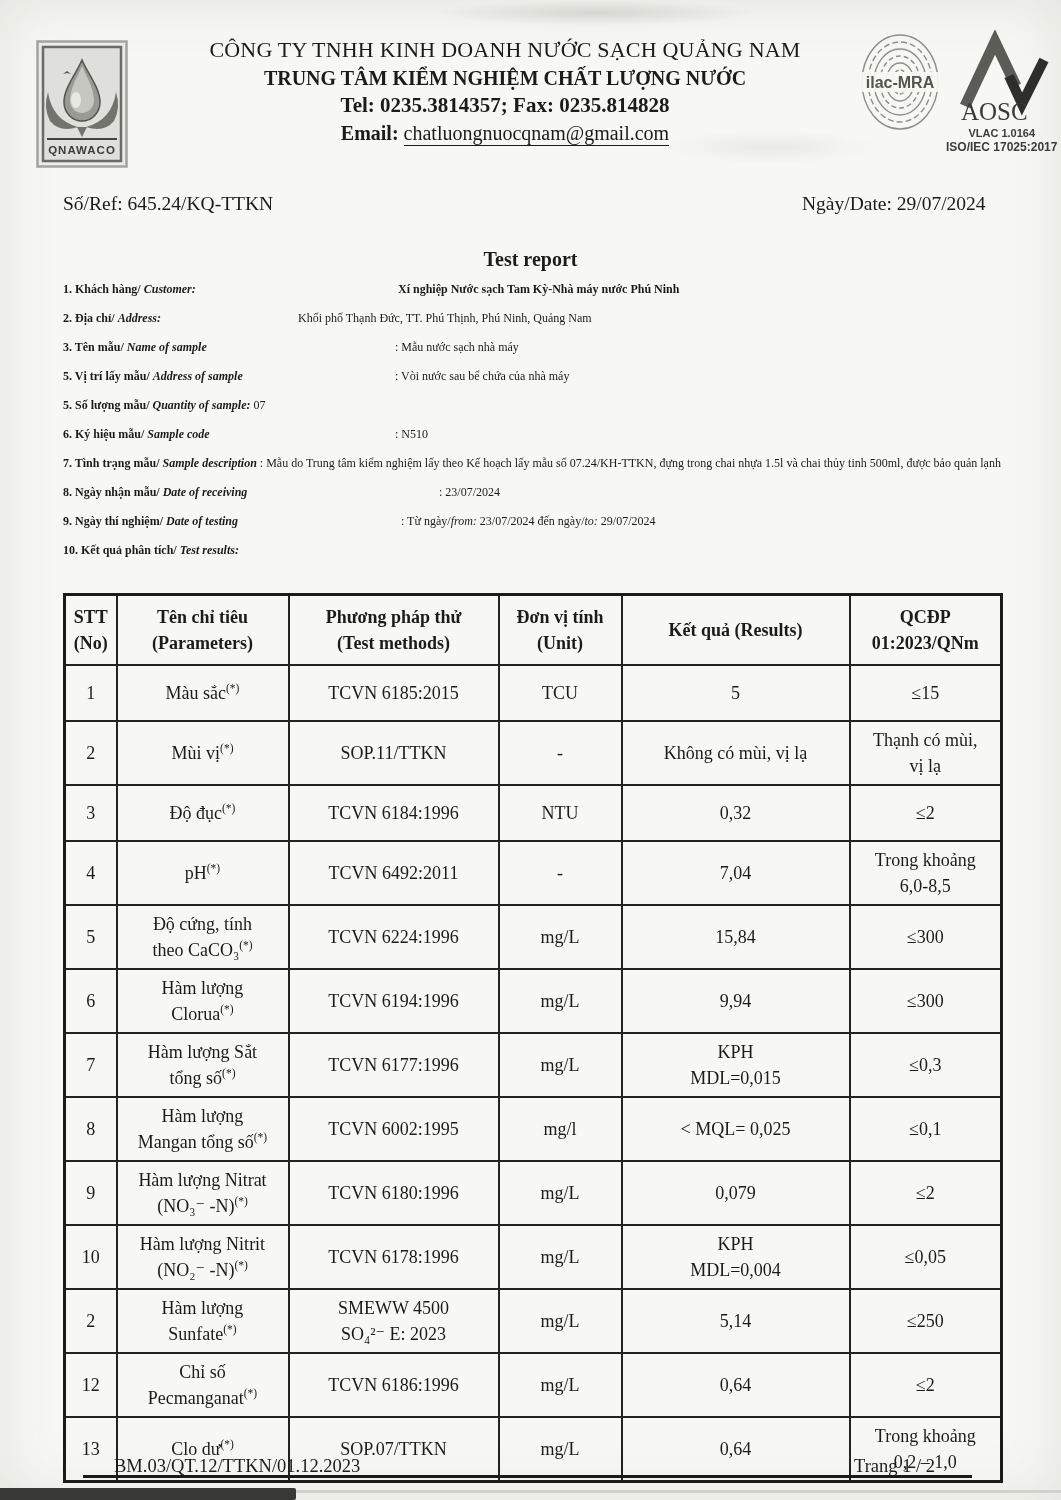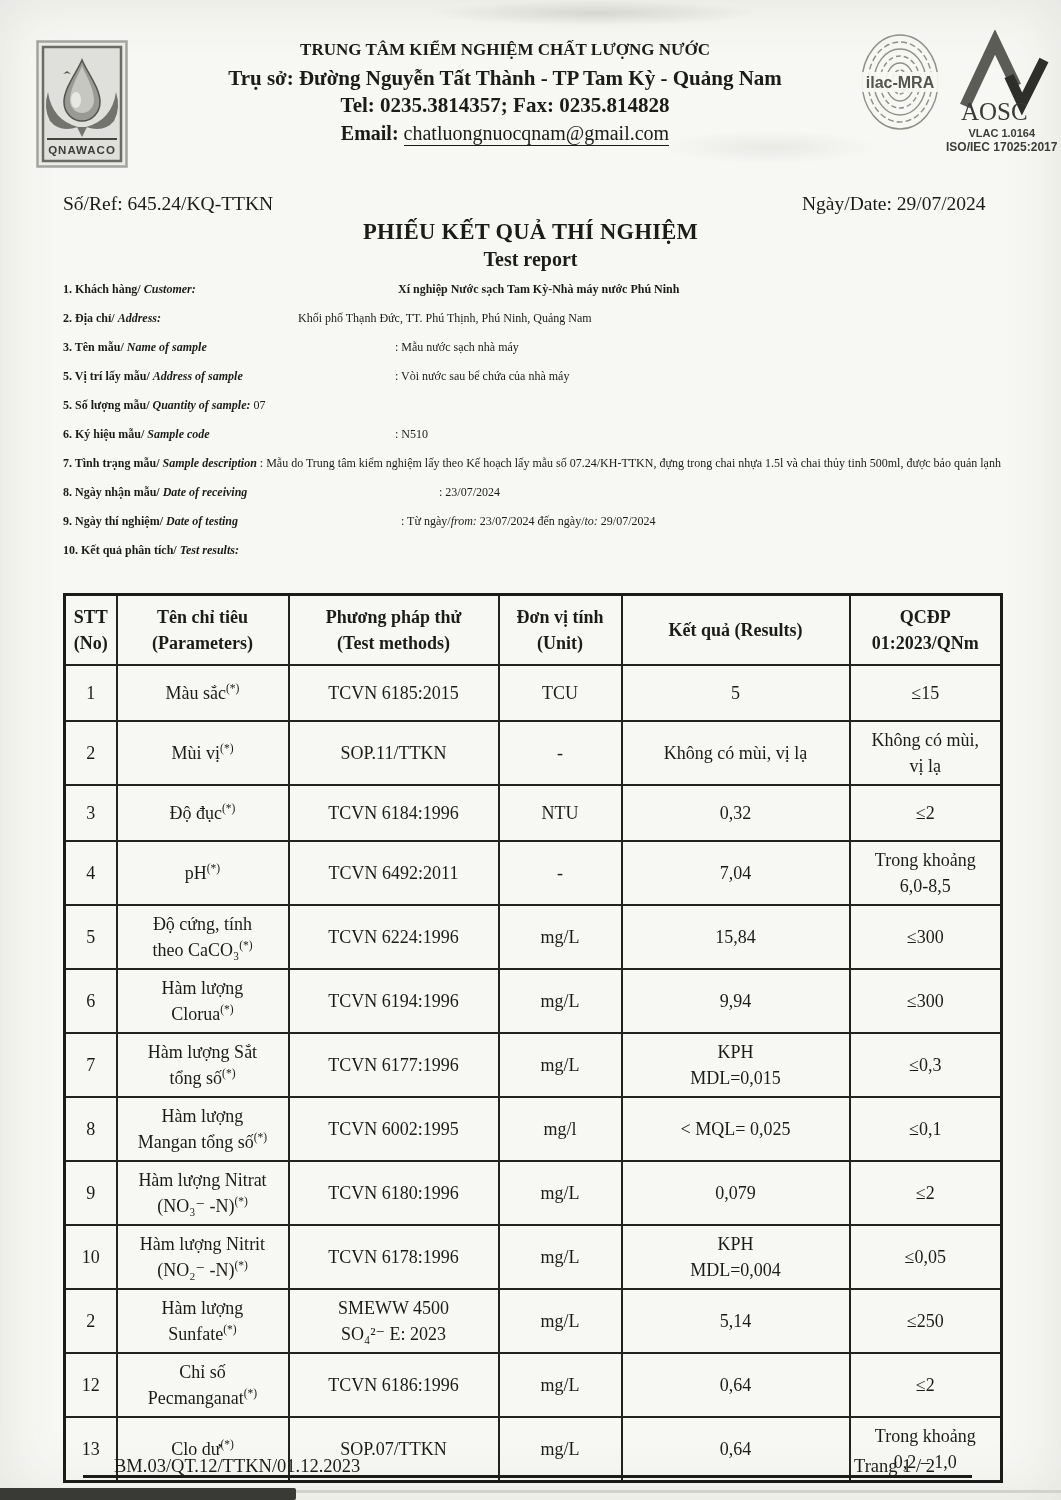--- a/index.html
+++ b/index.html
@@ -10,21 +10,21 @@
   .smudge{position:absolute;pointer-events:none;}
   .s1{left:430px;top:0;width:330px;height:26px;
       background:radial-gradient(ellipse at center,rgba(110,110,104,.20),transparent 70%);}
   .s2{left:660px;top:130px;width:220px;height:34px;
       background:radial-gradient(ellipse at center,rgba(110,110,104,.10),transparent 70%);}
 
   
   .head-left{position:absolute;left:36px;top:40px;}
   .head-center{position:absolute;left:158px;top:36px;width:694px;text-align:center;}
   .h1{font-size:22px;line-height:28px;letter-spacing:.2px;font-weight:500;}
-  .h2{font-size:17px;line-height:28px;font-weight:bold;}
+  .h2{font-size:20px;line-height:28px;font-weight:bold;}
   .h3{font-size:21px;line-height:28px;font-weight:bold;}
   .h4{font-size:21px;line-height:27px;font-weight:bold;}
   .h5{font-size:20px;line-height:28px;}
   .b{font-weight:bold;}
   .bi{font-weight:bold;font-style:italic;}
   .email{border-bottom:1.6px solid #1b1b19;padding-bottom:1px;}
 
   .logos-right{position:absolute;left:858px;top:30px;width:200px;display:flex;gap:4px;}
   .aosc-block{text-align:center;}
   .certline{font-family:"Liberation Sans","DejaVu Sans",sans-serif;font-weight:bold;
@@ -89,22 +89,22 @@
       <path d="M27 34 l4 -3 l4 3 l-4 -1 Z" fill="#55554f"></path>
       <path d="M12 52 Q16 80 42 87 Q24 93 14 81 Q7 68 12 52 Z" fill="#73736d"></path>
       <path d="M80 52 Q76 80 50 87 Q68 93 78 81 Q85 68 80 52 Z" fill="#73736d"></path>
       <path d="M41 87 L51 87 L46 97 Z" fill="#73736d"></path>
       <line x1="11" y1="99" x2="81" y2="99" stroke="#44443f" stroke-width="2"></line>
       <text x="46" y="114" text-anchor="middle" font-size="11.5" font-weight="bold" fill="#3c3c38" font-family="Liberation Sans, DejaVu Sans, sans-serif" letter-spacing="1">QNAWACO</text>
     </svg>
   </div>
 
   <div class="head-center">
+    <div class="h1">CÔNG TY TNHH KINH DOANH NƯỚC SẠCH QUẢNG NAM</div>
     <div class="h2">TRUNG TÂM KIỂM NGHIỆM CHẤT LƯỢNG NƯỚC</div>
-    <div class="h3">Trụ sở: Đường Nguyễn Tất Thành - TP Tam Kỳ -  Quảng Nam</div>
     <div class="h4">Tel: 0235.3814357; Fax: 0235.814828</div>
     <div class="h5">
       <span class="b">Email:</span>
       <span class="email">chatluongnuocqnam@gmail.com</span>
     </div>
   </div>
 
   <div class="logos-right">
     <svg width="84" height="104" viewBox="0 0 84 104">
       <g fill="none" stroke="#8f8f89" stroke-width="1.4">
@@ -125,21 +125,20 @@
         <text x="12" y="90" font-size="25" fill="#3a3a36" font-family="Liberation Serif, DejaVu Serif, serif">AOSC</text>
       </svg>
       <div class="certline c1">VLAC 1.0164</div>
       <div class="certline c2">ISO/IEC 17025:2017</div>
     </div>
   </div>
 
   <div class="ref">Số/Ref: 645.24/KQ-TTKN</div>
   <div class="date">Ngày/Date: 29/07/2024</div>
 
-  <div class="title-vi">PHIẾU KẾT QUẢ THÍ NGHIỆM</div>
   <div class="title-en">Test report</div>
 
   <div class="info-list">
       <div class="info-item i1"><span class="lblwrap"><span class="b">1. Khách hàng/ </span><span class="bi">Customer:</span></span><span class="val vb"> Xí nghiệp Nước sạch Tam Kỳ-Nhà máy nước Phú Ninh</span></div>
       <div class="info-item i2"><span class="lblwrap"><span class="b">2. Địa chỉ/ </span><span class="bi">Address:</span></span><span class="val"> Khối phố Thạnh Đức, TT. Phú Thịnh, Phú Ninh, Quảng Nam</span></div>
       <div class="info-item i3"><span class="lblwrap"><span class="b">3. Tên mẫu/ </span><span class="bi">Name of sample</span></span><span class="val"> : Mẫu nước sạch nhà máy</span></div>
       <div class="info-item i4"><span class="lblwrap"><span class="b">5. Vị trí lấy mẫu/ </span><span class="bi">Address of sample</span></span><span class="val"> : Vòi nước sau bể chứa của nhà máy</span></div>
       <div class="info-item i5"><span class="lblwrap"><span class="b">5. Số lượng mẫu/ </span><span class="bi">Quantity of sample:</span></span><span class="val"> 07</span></div>
       <div class="info-item i6"><span class="lblwrap"><span class="b">6. Ký hiệu mẫu/ </span><span class="bi">Sample code</span></span><span class="val"> : N510</span></div>
       <div class="info-item i7"><span class="lblwrap"><span class="b">7. Tình trạng mẫu/ </span><span class="bi">Sample description</span></span><span class="val"> : Mẫu do Trung tâm kiểm nghiệm lấy theo Kế hoạch lấy mẫu số 07.24/KH-TTKN, đựng trong chai nhựa 1.5l và chai thủy tinh 500ml, được bảo quản lạnh</span></div>
@@ -181,21 +180,21 @@
             <td>TCU</td>
             <td>5</td>
             <td>≤15</td>
           </tr>
           <tr>
             <td>2</td>
             <td>Mùi vị<sup class="star">(*)</sup></td>
             <td>SOP.11/TTKN</td>
             <td>-</td>
             <td>Không có mùi, vị lạ</td>
-            <td>Không có mùi,
+            <td>Thạnh có mùi,
 vị lạ</td>
           </tr>
           <tr>
             <td>3</td>
             <td>Độ đục<sup class="star">(*)</sup></td>
             <td>TCVN 6184:1996</td>
             <td>NTU</td>
             <td>0,32</td>
             <td>≤2</td>
           </tr>

